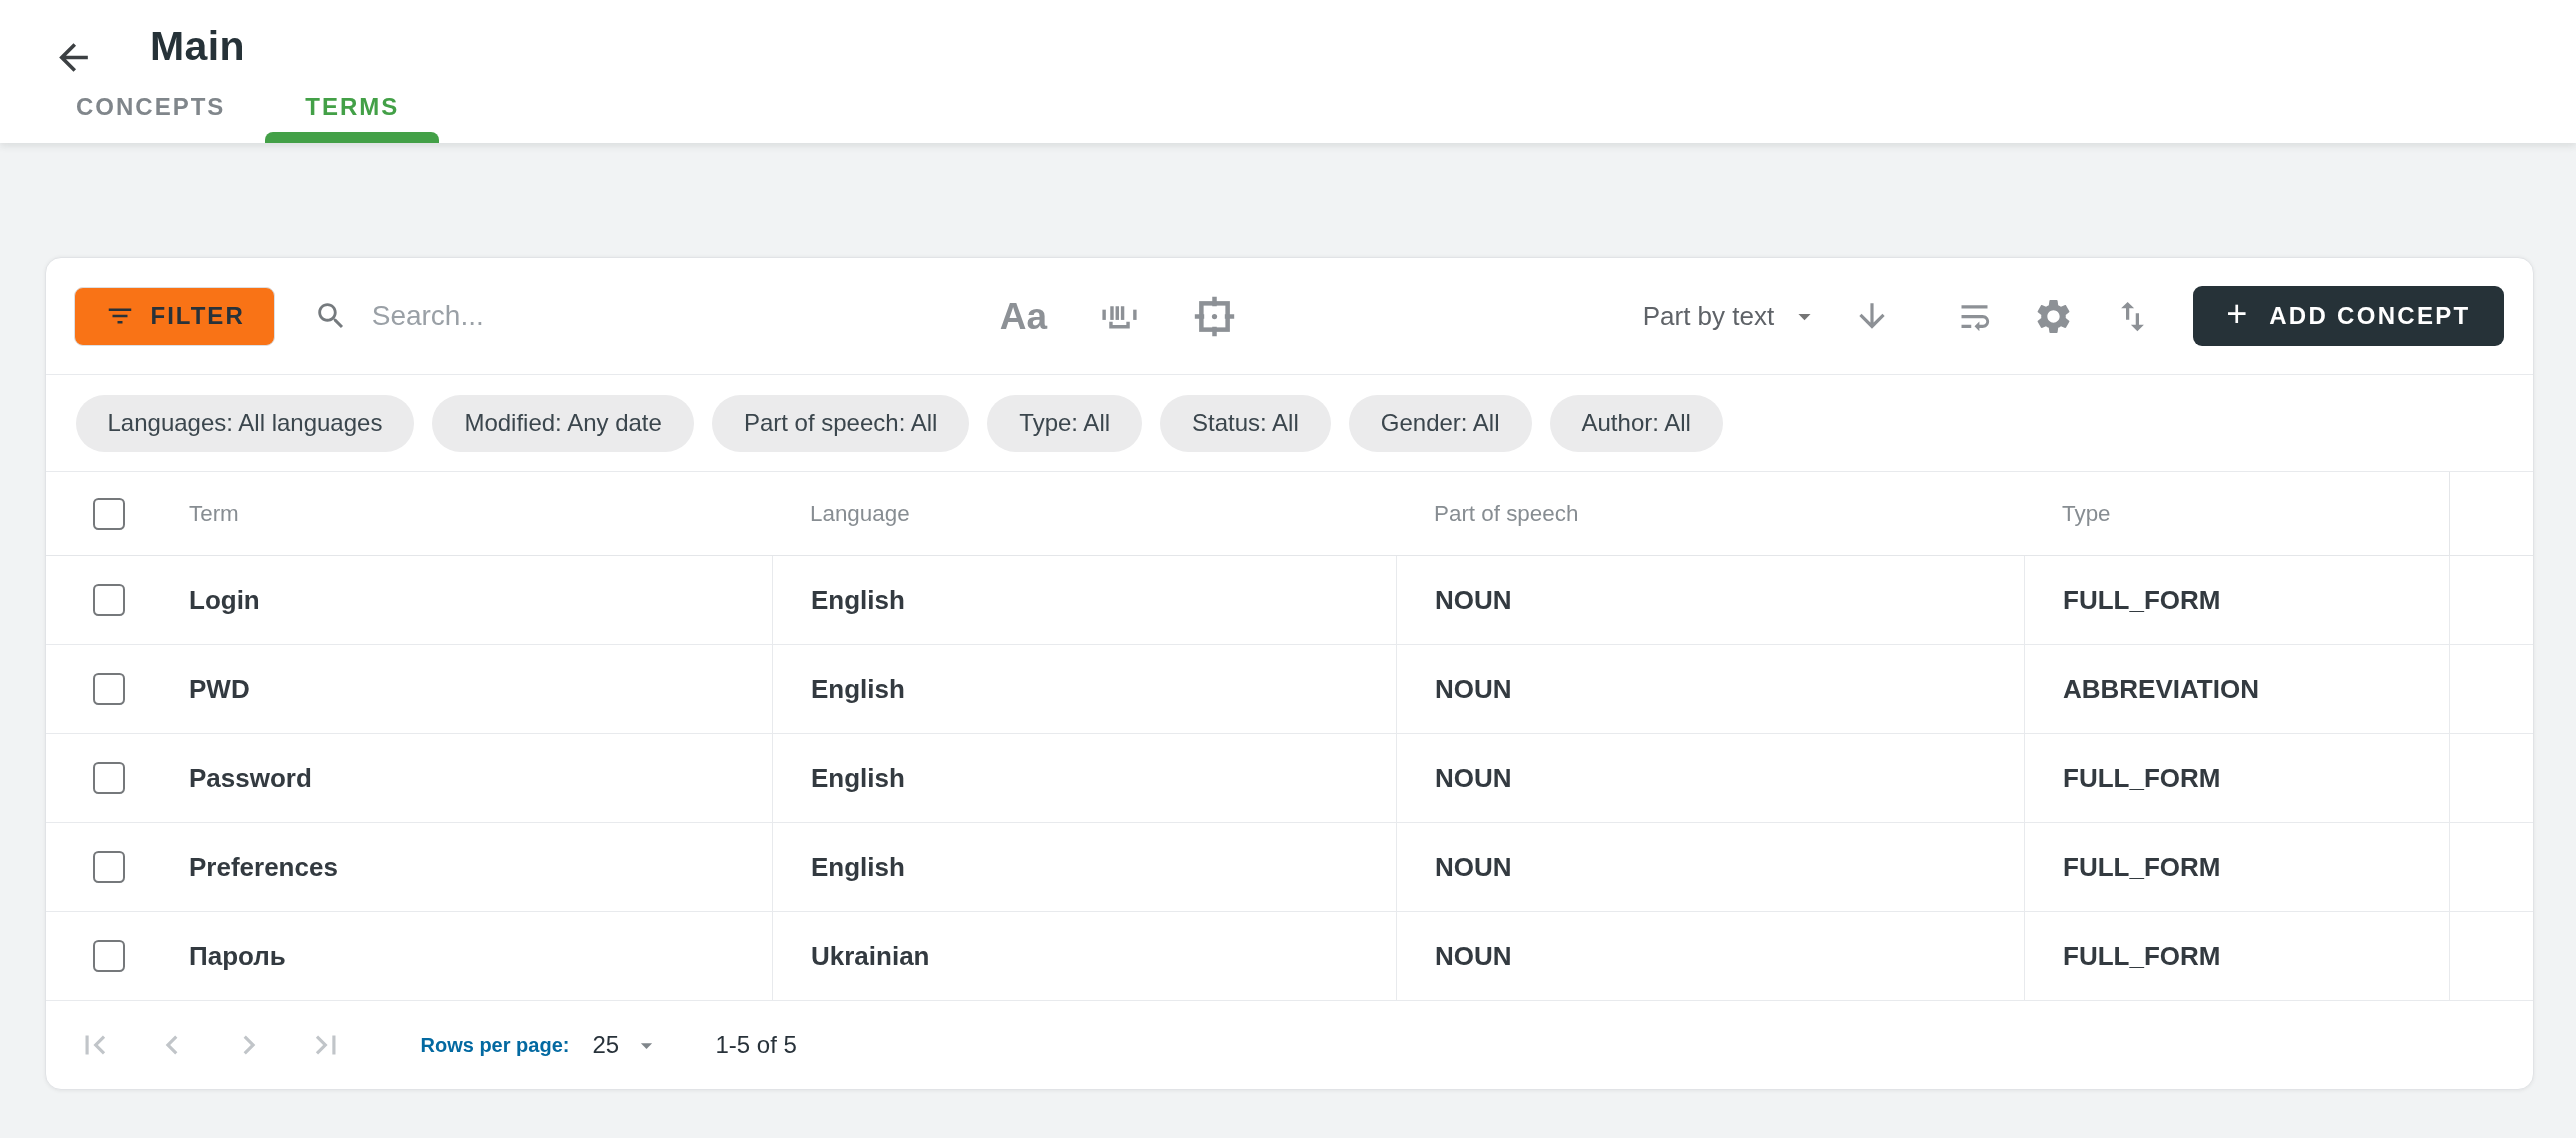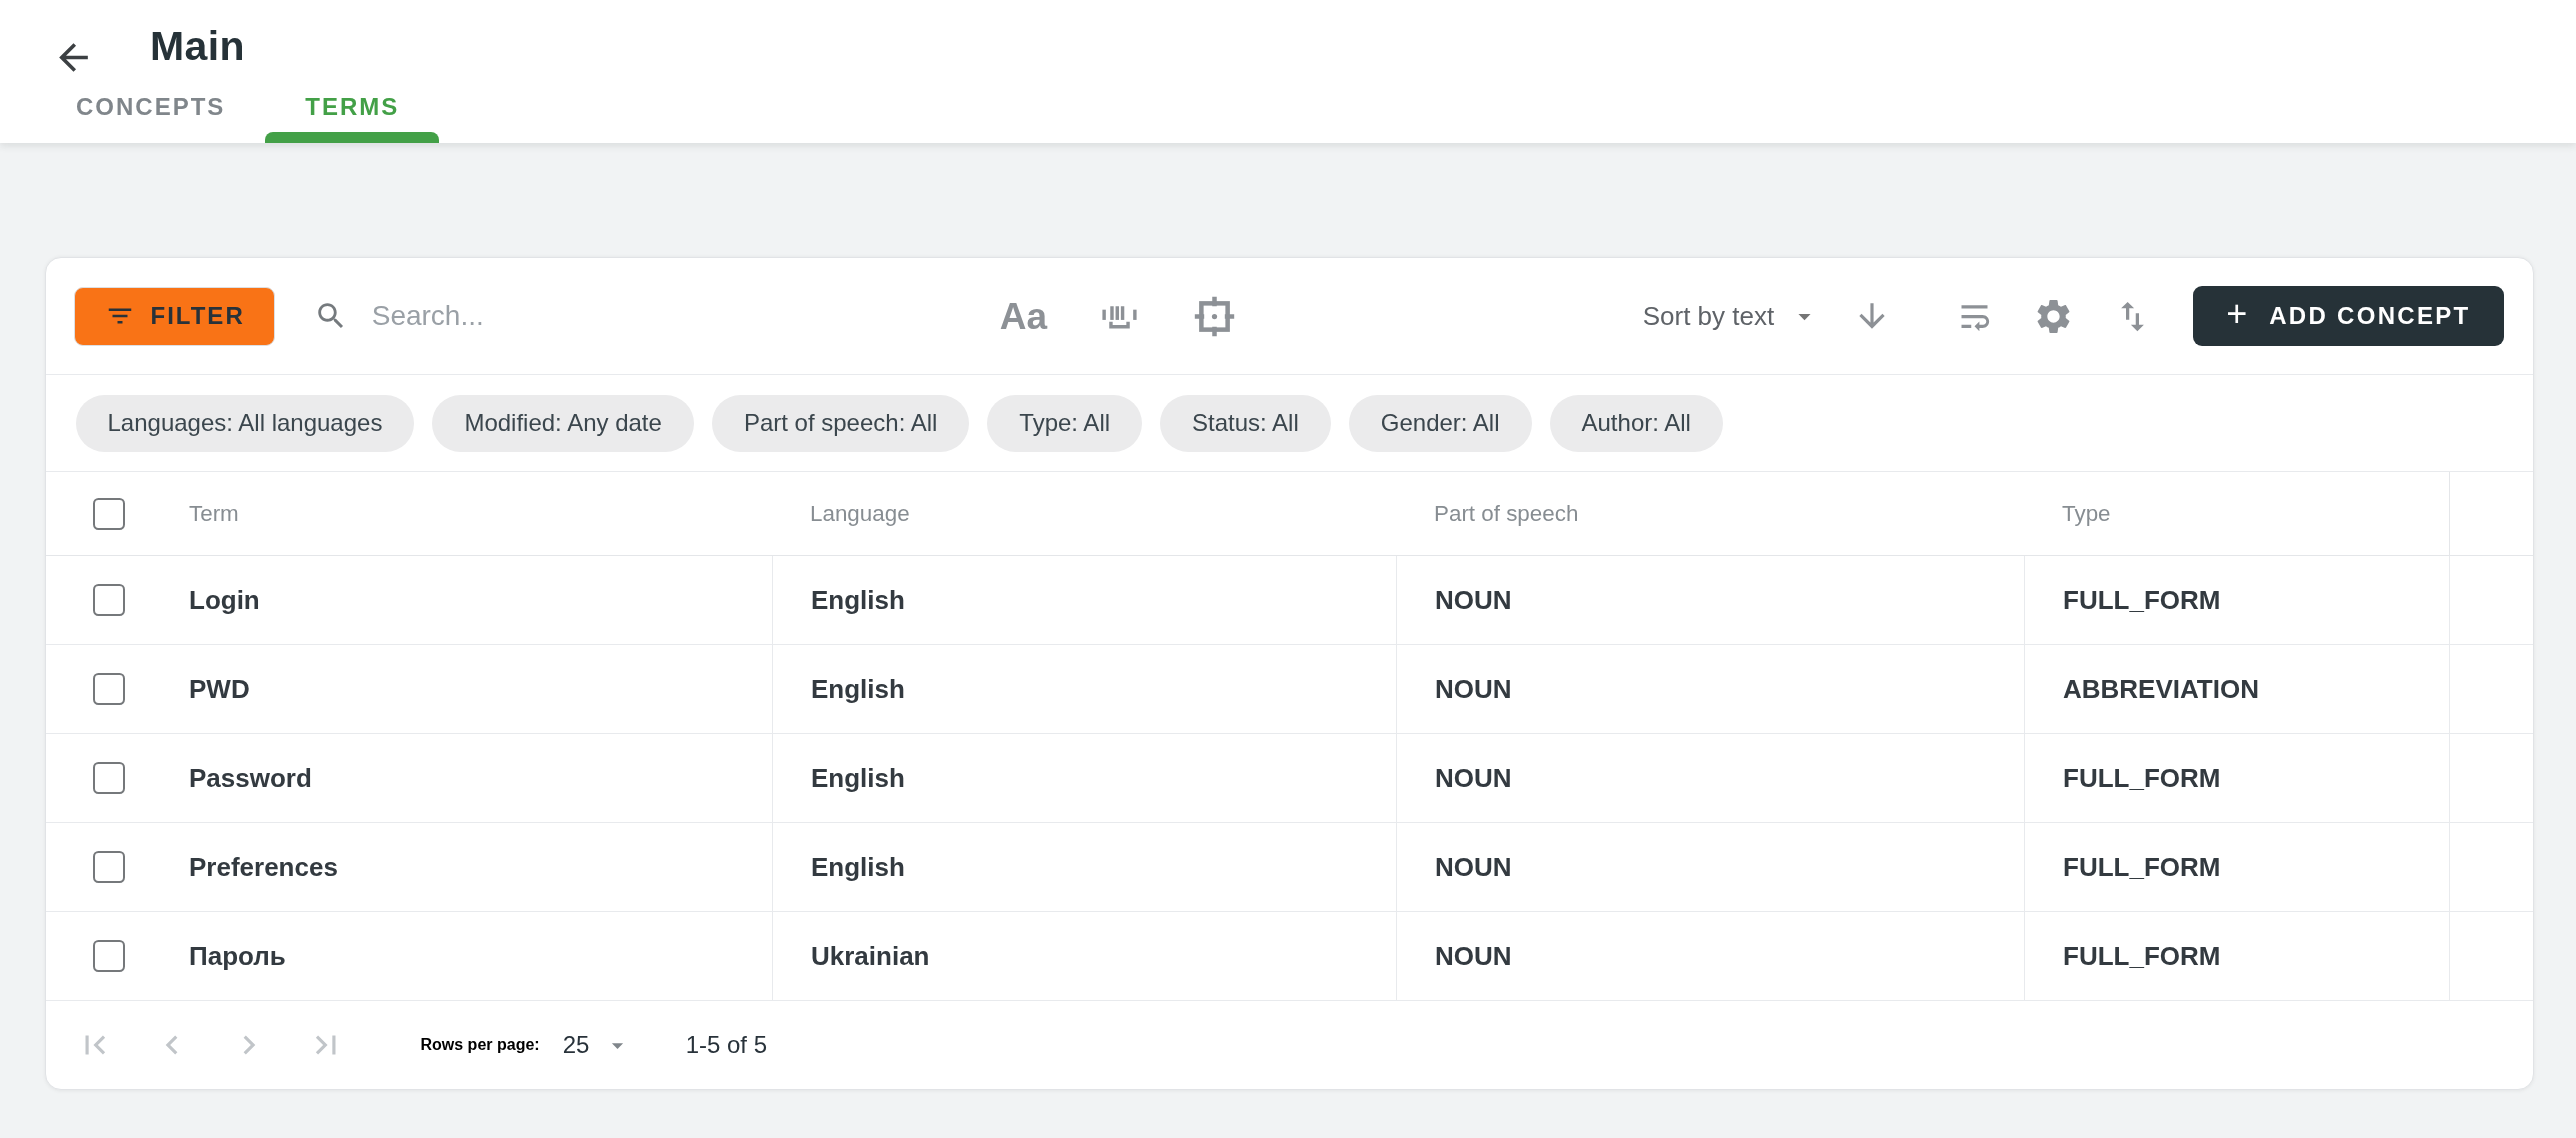--- a/index.html
+++ b/index.html
@@ -128,21 +128,21 @@
   .td-spacer{height:100%;border-left:0.9px solid #e8eaed;}
 
   
   .pagination{
     flex:1;display:flex;align-items:center;padding-left:29.5px;box-sizing:border-box;
   }
   .pg-btn{background:none;border:none;padding:0;cursor:pointer;color:#c1c5c9;
           width:39px;height:39px;display:flex;align-items:center;justify-content:center;}
   .pg-btn svg{width:38px;height:38px;}
   .pg-btn + .pg-btn{margin-left:38px;}
-  .rpp-label{margin-left:75px;font-size:16px;font-weight:700;color:#000000;text-align:right;}
+  .rpp-label{margin-left:75px;font-size:20px;font-weight:700;color:#0369a1;text-align:right;}
   .rpp-select{display:flex;align-items:center;margin-left:23px;cursor:pointer;}
   .rpp-value{font-size:24px;color:#28323a;}
   .rpp-select svg{width:27px;height:27px;color:#80868b;margin-left:14.3px;}
   .range-label{margin-left:55px;font-size:24px;color:#28323a;}
 </style>
 </head>
 <body>
 
 <div class="page">
 
@@ -204,21 +204,21 @@
             <line x1="12" y1="17.5" x2="12" y2="22.5"></line>
             <line x1="1.5" y1="12" x2="6.5" y2="12"></line>
             <line x1="17.5" y1="12" x2="22.5" y2="12"></line>
             <circle cx="12" cy="12" r="1.4" fill="currentColor" stroke="none"></circle>
           </svg>
         </span>
       </div>
 
       <div class="toolbar-right">
         <div class="sort-control">
-          <span class="sort-label">Sort by text</span>
+          <span class="sort-label">Part by text</span>
           <span style="display:flex;">
             <svg viewBox="0 0 24 24" fill="currentColor">
                 <path d="M7 10l5 5 5-5z"></path>
               </svg>
           </span>
         </div>
         <button class="icon-btn sort-dir">
           <span style="display:flex;">
             <svg viewBox="0 0 24 24" fill="currentColor">
                 <path d="M20 12l-1.41-1.41L13 16.17V4h-2v12.17l-5.58-5.59L4 12l8 8 8-8z"></path>

